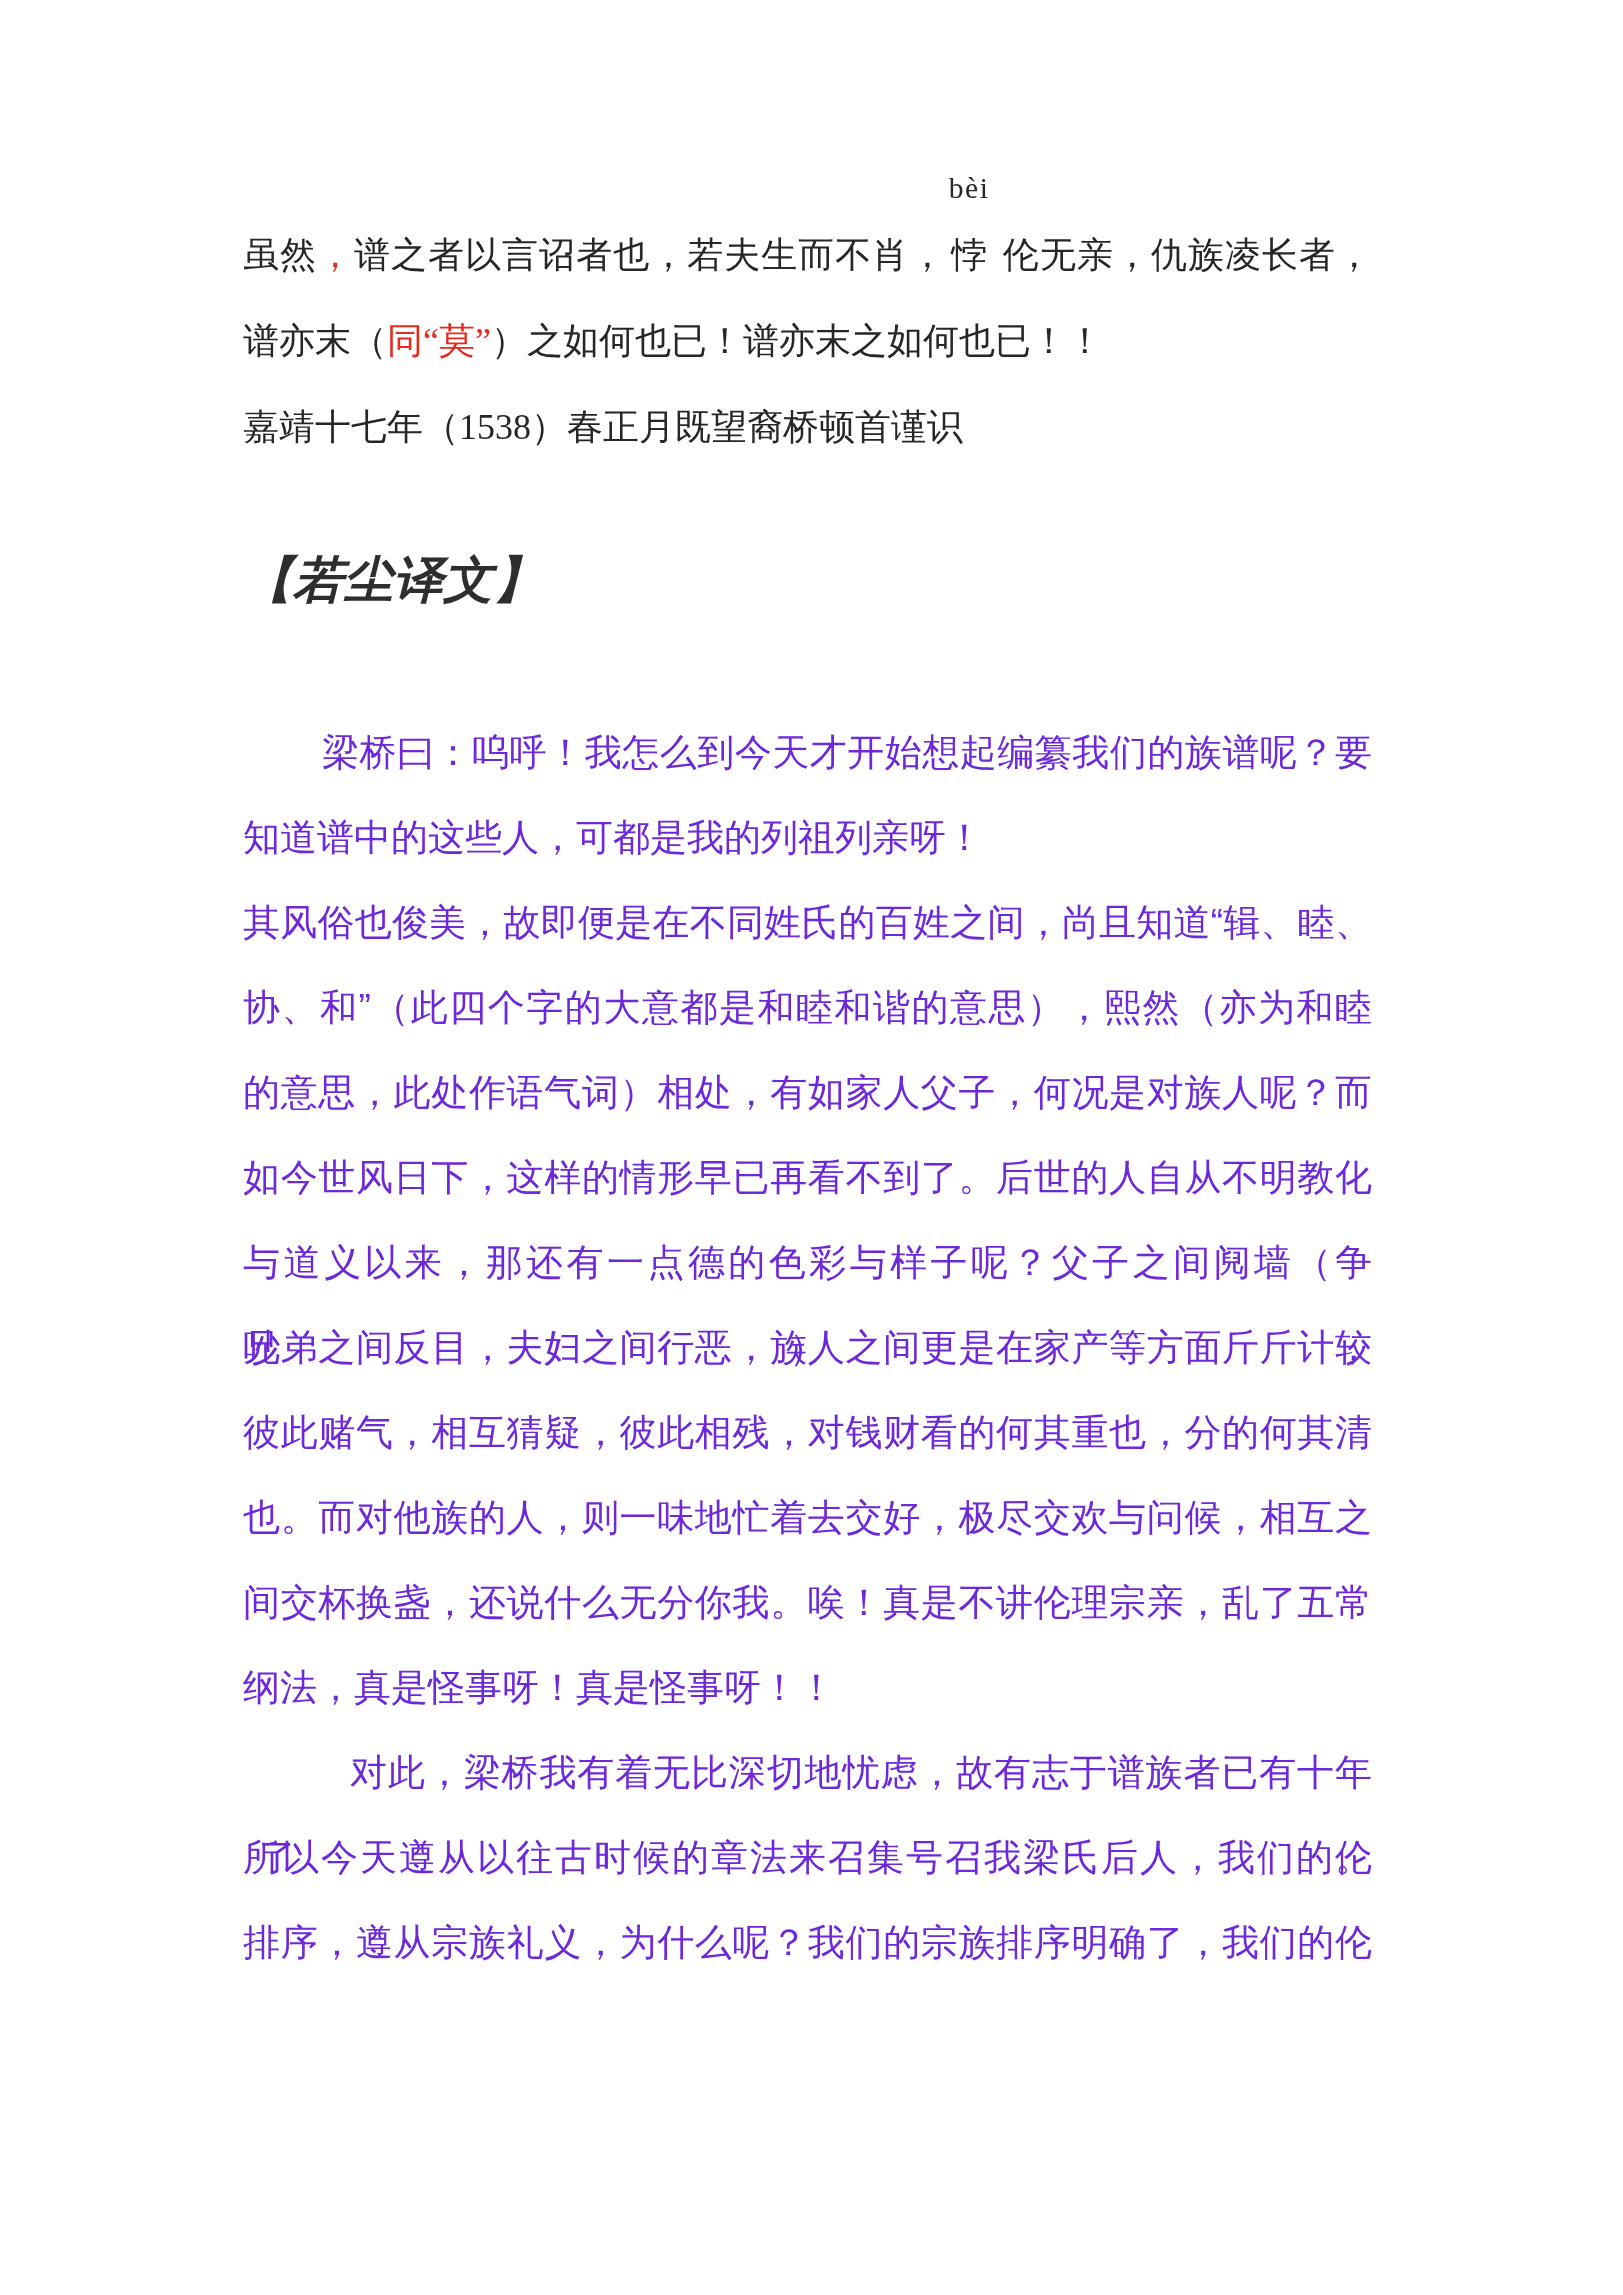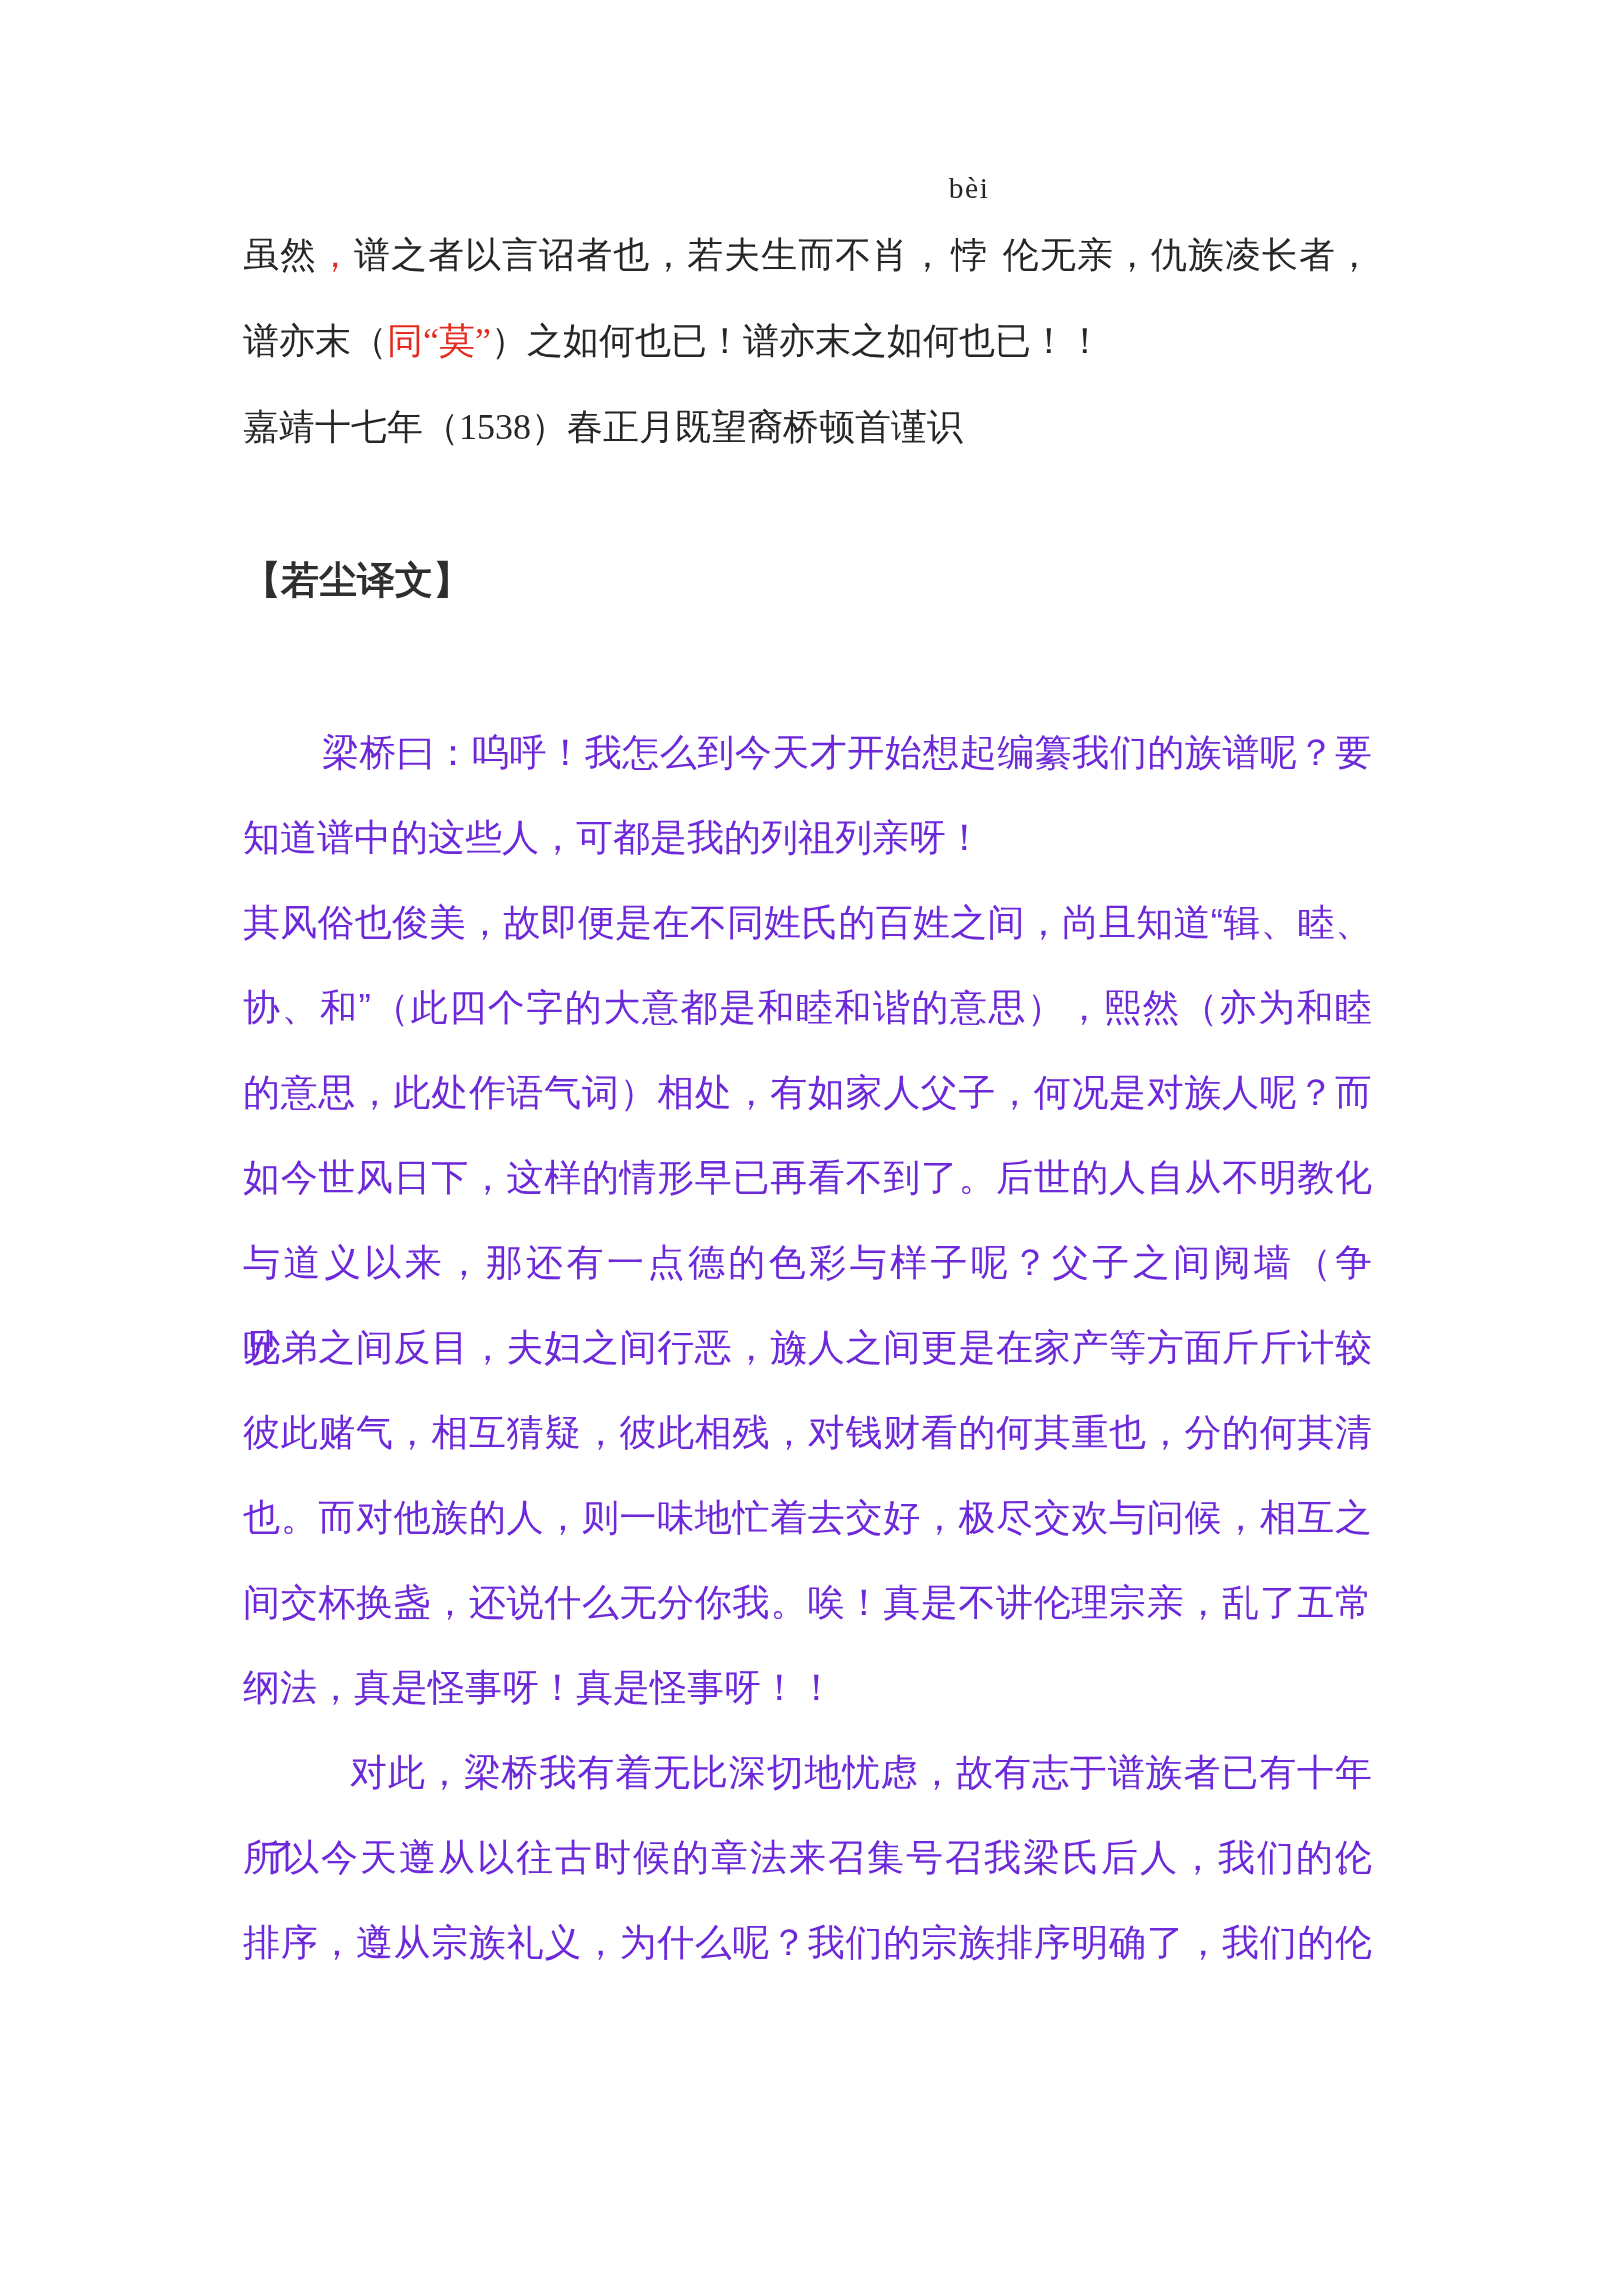--- a/index.html
+++ b/index.html
@@ -34,24 +34,25 @@
     line-height: 29.5px;
     color: #262626;
     letter-spacing: 1.6px;
   }
   
   .tr-heading {
     position: absolute;
     left: 243px;
     top: 537px;
     width: 1129px;
-    font-size: 38px;
+    font-size: 50px;
     line-height: 86px;
     font-weight: 700;
     color: #2e2e2e;
+    font-style: italic;
   }
   .tr-title {
     position: absolute;
     left: 243px;
     top: 618px;
     width: 1129px;
     text-align: center;
     font-size: 38px;
     line-height: 86px;
     font-weight: 700;

